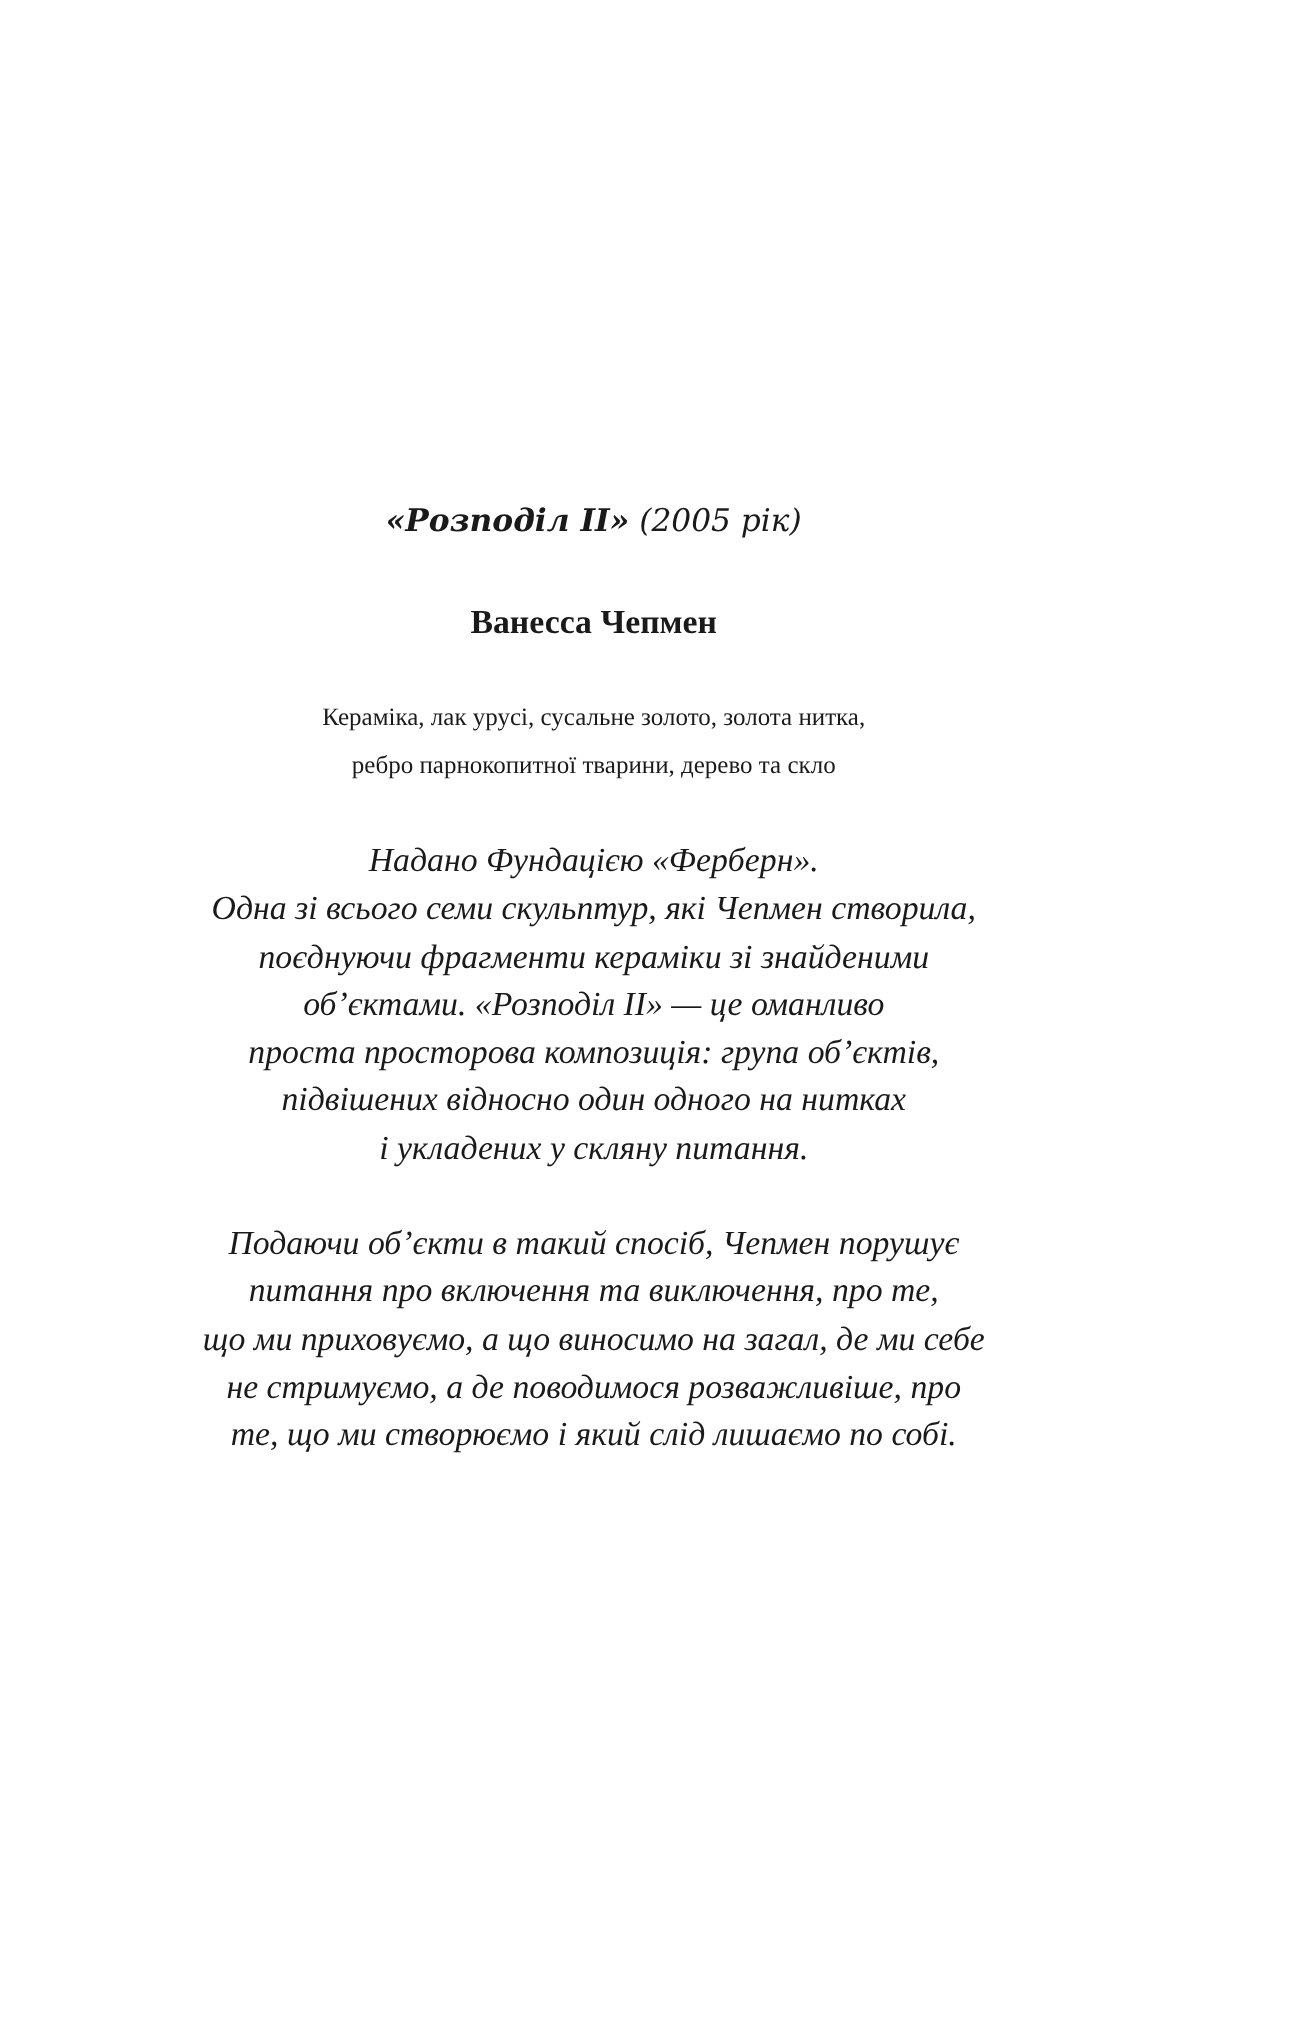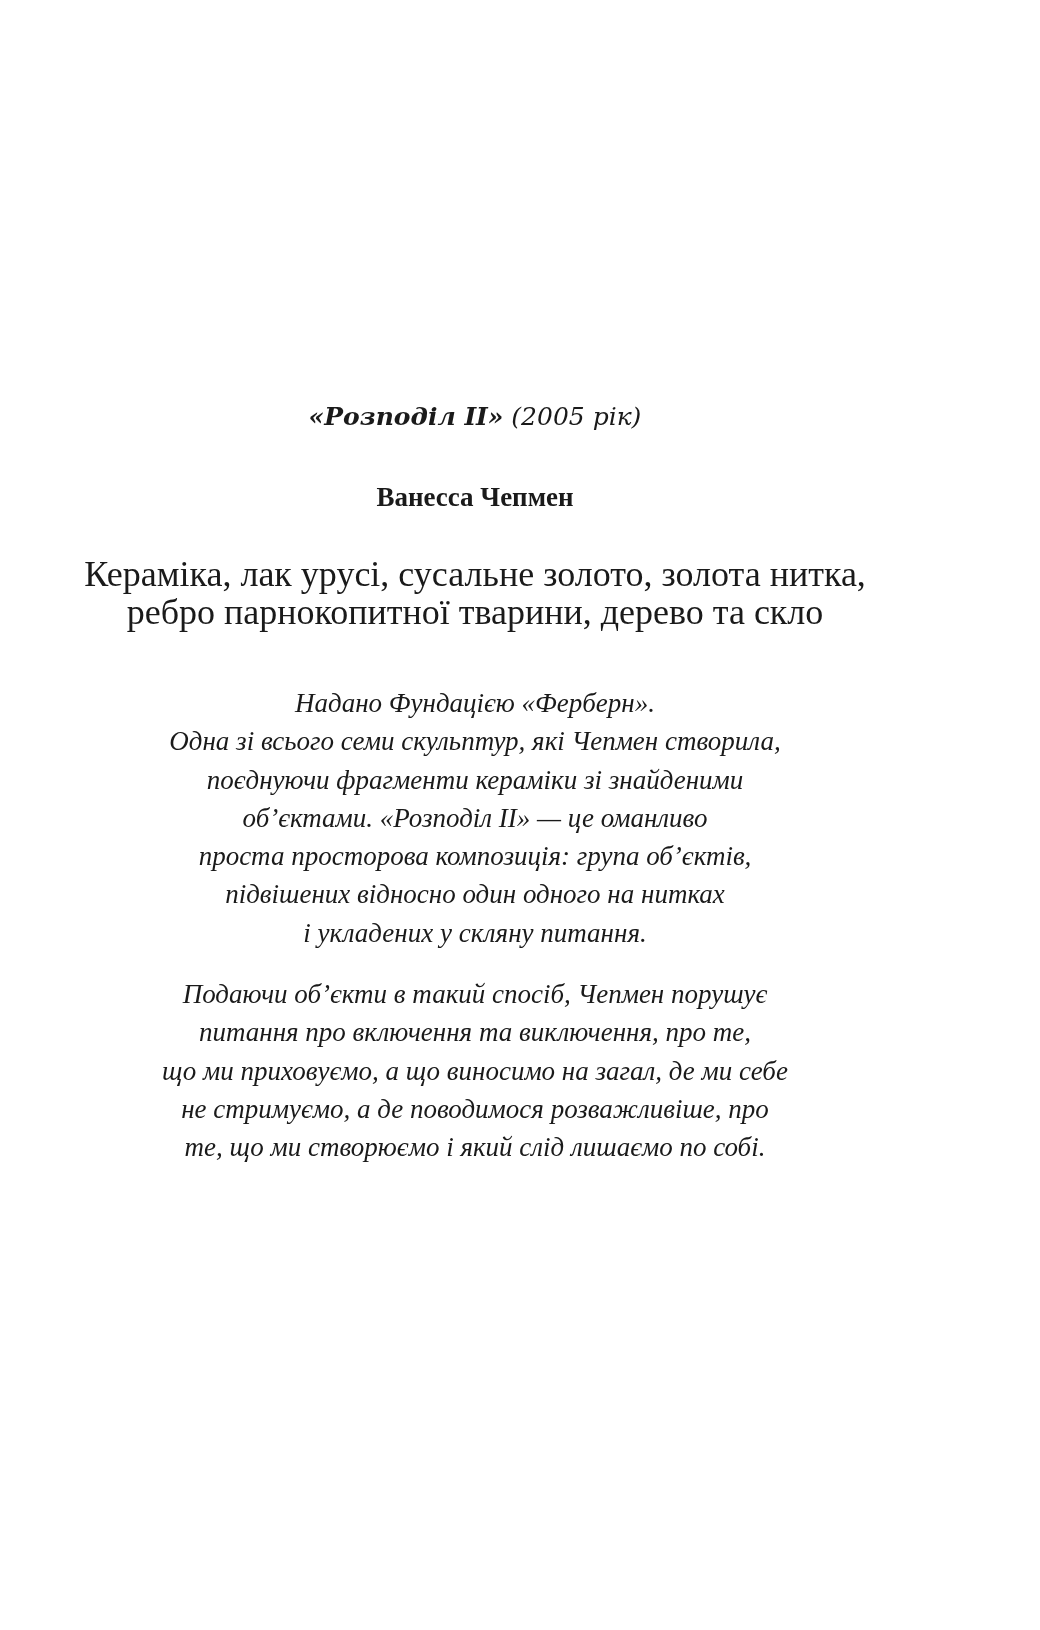--- a/index.html
+++ b/index.html
@@ -41,30 +41,30 @@
       top: 478px;
       font-size: 25px;
       line-height: 38px;
       font-family: "Liberation Serif", "DejaVu Serif", serif;
       font-size: 27px;
       font-weight: bold;
     }
     .materials {
       top: 555px;
       font-family: "Liberation Serif", "DejaVu Serif", serif;
-      font-size: 36px;
+      font-size: 20px;
       line-height: 38px;
     }
     .desc {
       font-family: "Liberation Serif", "DejaVu Serif", serif;
       font-style: italic;
       font-size: 27px;
       line-height: 38.3px;
     }
-    .desc1 { top: 684px; }
+    .desc1 { top: 669px; }
     .desc2 { top: 975px; }
     .line { display: block; white-space: nowrap; }
   </style>
 </head>
 <body>
 
 <div class="page">
 
   <div class="block title">
     <span class="name">«Розподіл II»</span><span> (2005 рік)</span>

